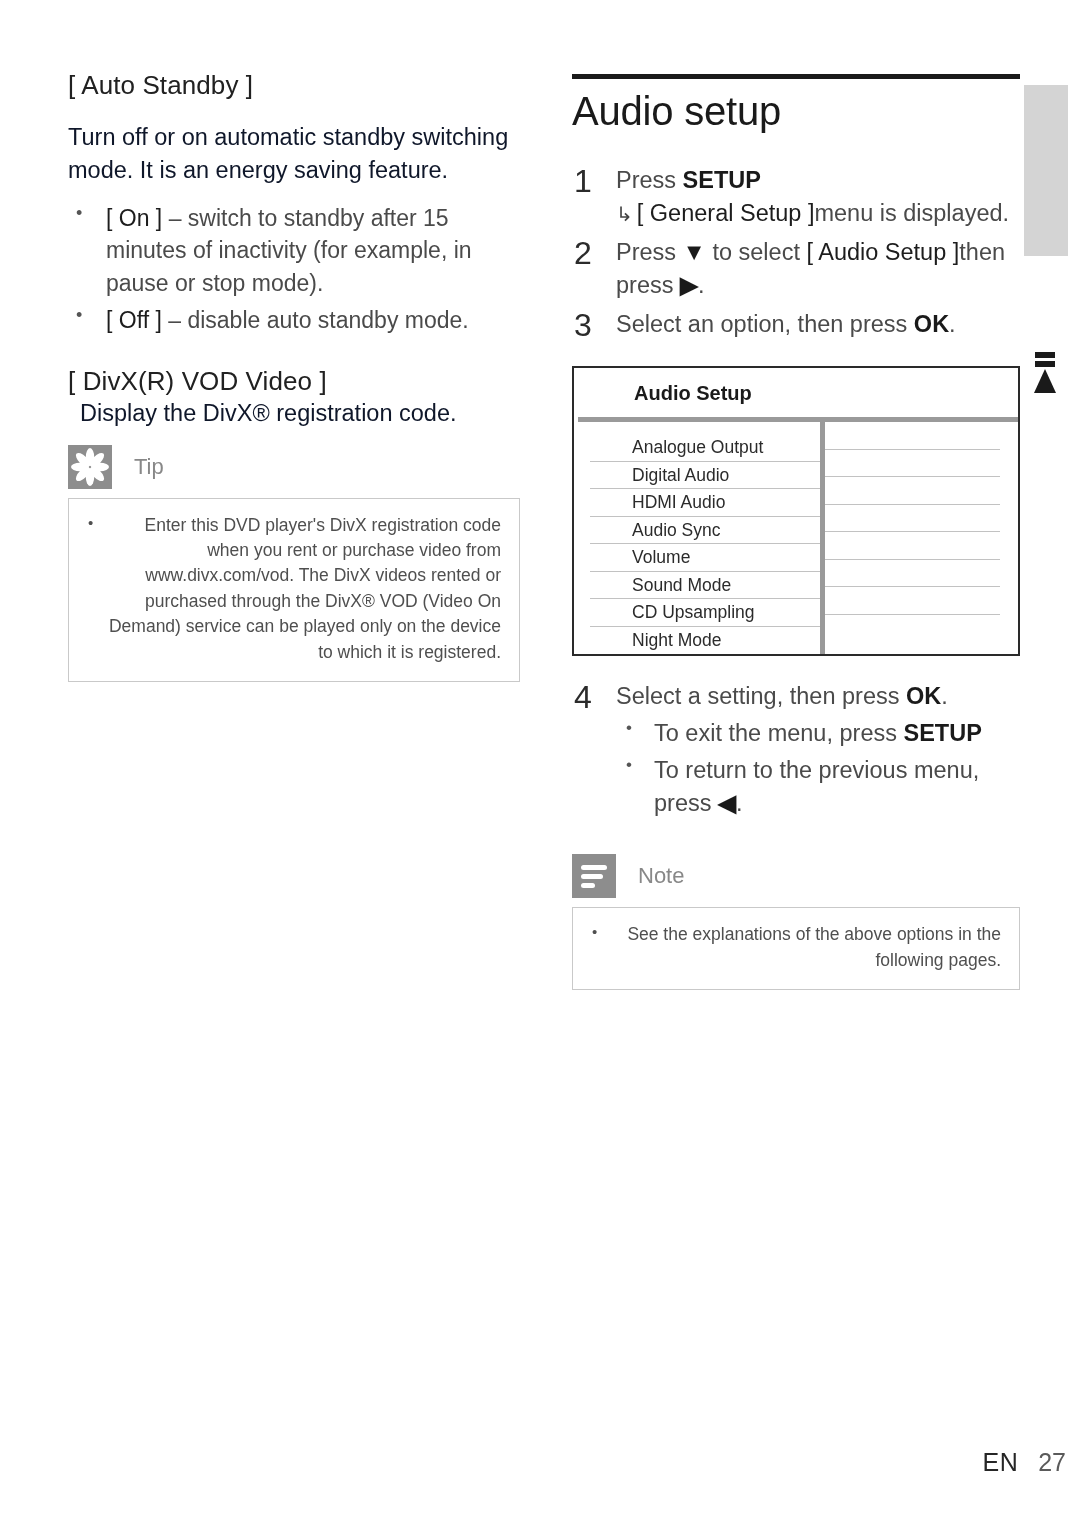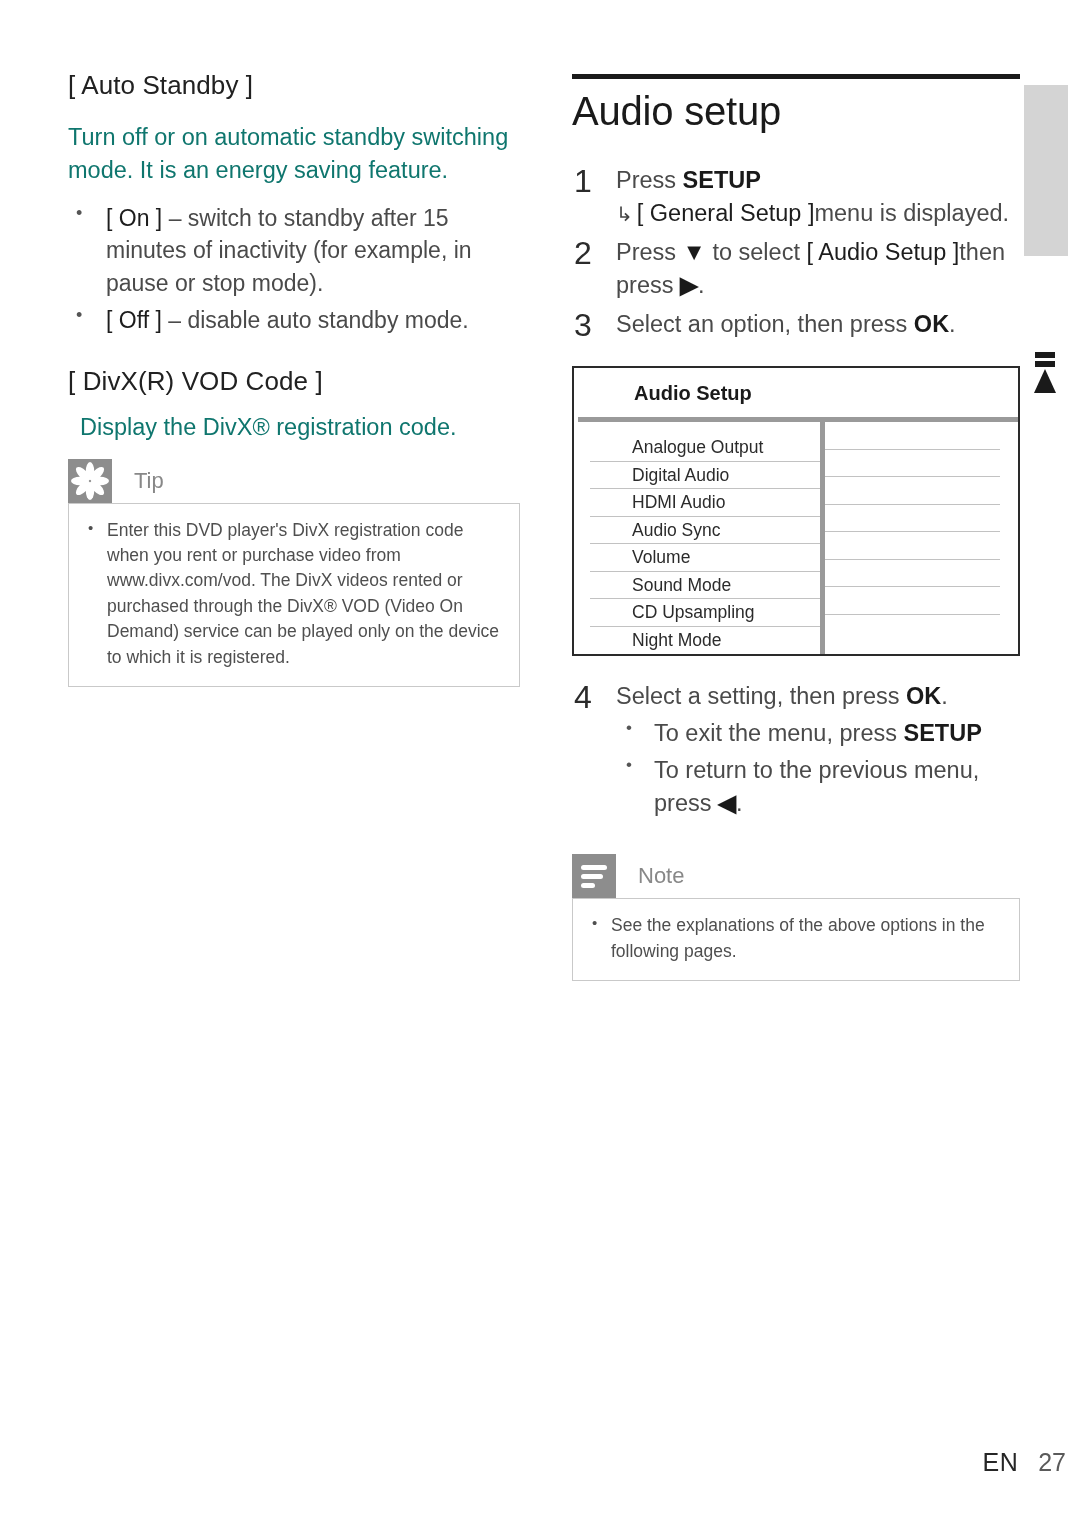--- a/index.html
+++ b/index.html
@@ -50,21 +50,21 @@
     font-size: 26px;
     font-weight: 400;
     color: #212121;
     letter-spacing: .1px;
     margin: 0;
   }
   .body-p {
     font-size: 23.5px;
     font-weight: 300;
     line-height: 1.42;
-    color: #0f766e;
+    color: #0f172a;
     margin: 0;
   }
   .strong-inline {
     color: #1d1d1d;
     font-weight: 400;
   }
   .bold-inline {
     color: #1a1a1a;
     font-weight: 700;
   }
@@ -111,21 +111,22 @@
     font-size: 22px;
     font-weight: 300;
     color: #888888;
     padding-left: 22px;
     align-self: center;
     line-height: 1;
   }
   .callout-body {
     border: 1px solid #c9c9c9;
     padding: 14px 18px 16px 10px;
-    margin-top: 0;
+    margin-top: 9px;
+    text-align: right;
   }
   .callout-body ul {
     list-style: none;
     margin: 0;
     padding: 0;
   }
   .callout-body li {
     position: relative;
     padding-left: 28px;
     font-size: 17.5px;
@@ -322,23 +323,23 @@
 
     <ul class="bullets" style="margin-top:14px;">
       <li>
         <span class="strong-inline">[ On ]</span><span> – switch to standby after 15 minutes of inactivity (for example, in pause or stop mode).</span>
       </li>
       <li>
         <span class="strong-inline">[ Off ]</span><span> – disable auto standby mode.</span>
       </li>
     </ul>
 
-    <h3 class="h3" style="margin-top:30px;">[ DivX(R) VOD Code ]</h3>
-
-    <p class="body-p" style="margin-top:14px; padding-left:12px;">Display the DivX® registration code.</p>
+    <h3 class="h3" style="margin-top:30px;">[ DivX(R) VOD Video ]</h3>
+
+    <p class="body-p" style="padding-left:12px;">Display the DivX® registration code.</p>
 
     <div class="callout" style="margin-top:14px;">
       <div class="callout-head">
         <div class="callout-icon">
           <svg class="flower" viewBox="0 0 44 44" aria-hidden="true">
             <g fill="#ffffff">
               <g transform="translate(22,22)">
                 <g>
                   <ellipse cx="0" cy="-10" rx="4.2" ry="9" transform="rotate(0)"></ellipse>
                   <ellipse cx="0" cy="-10" rx="4.2" ry="9" transform="rotate(45)"></ellipse>

